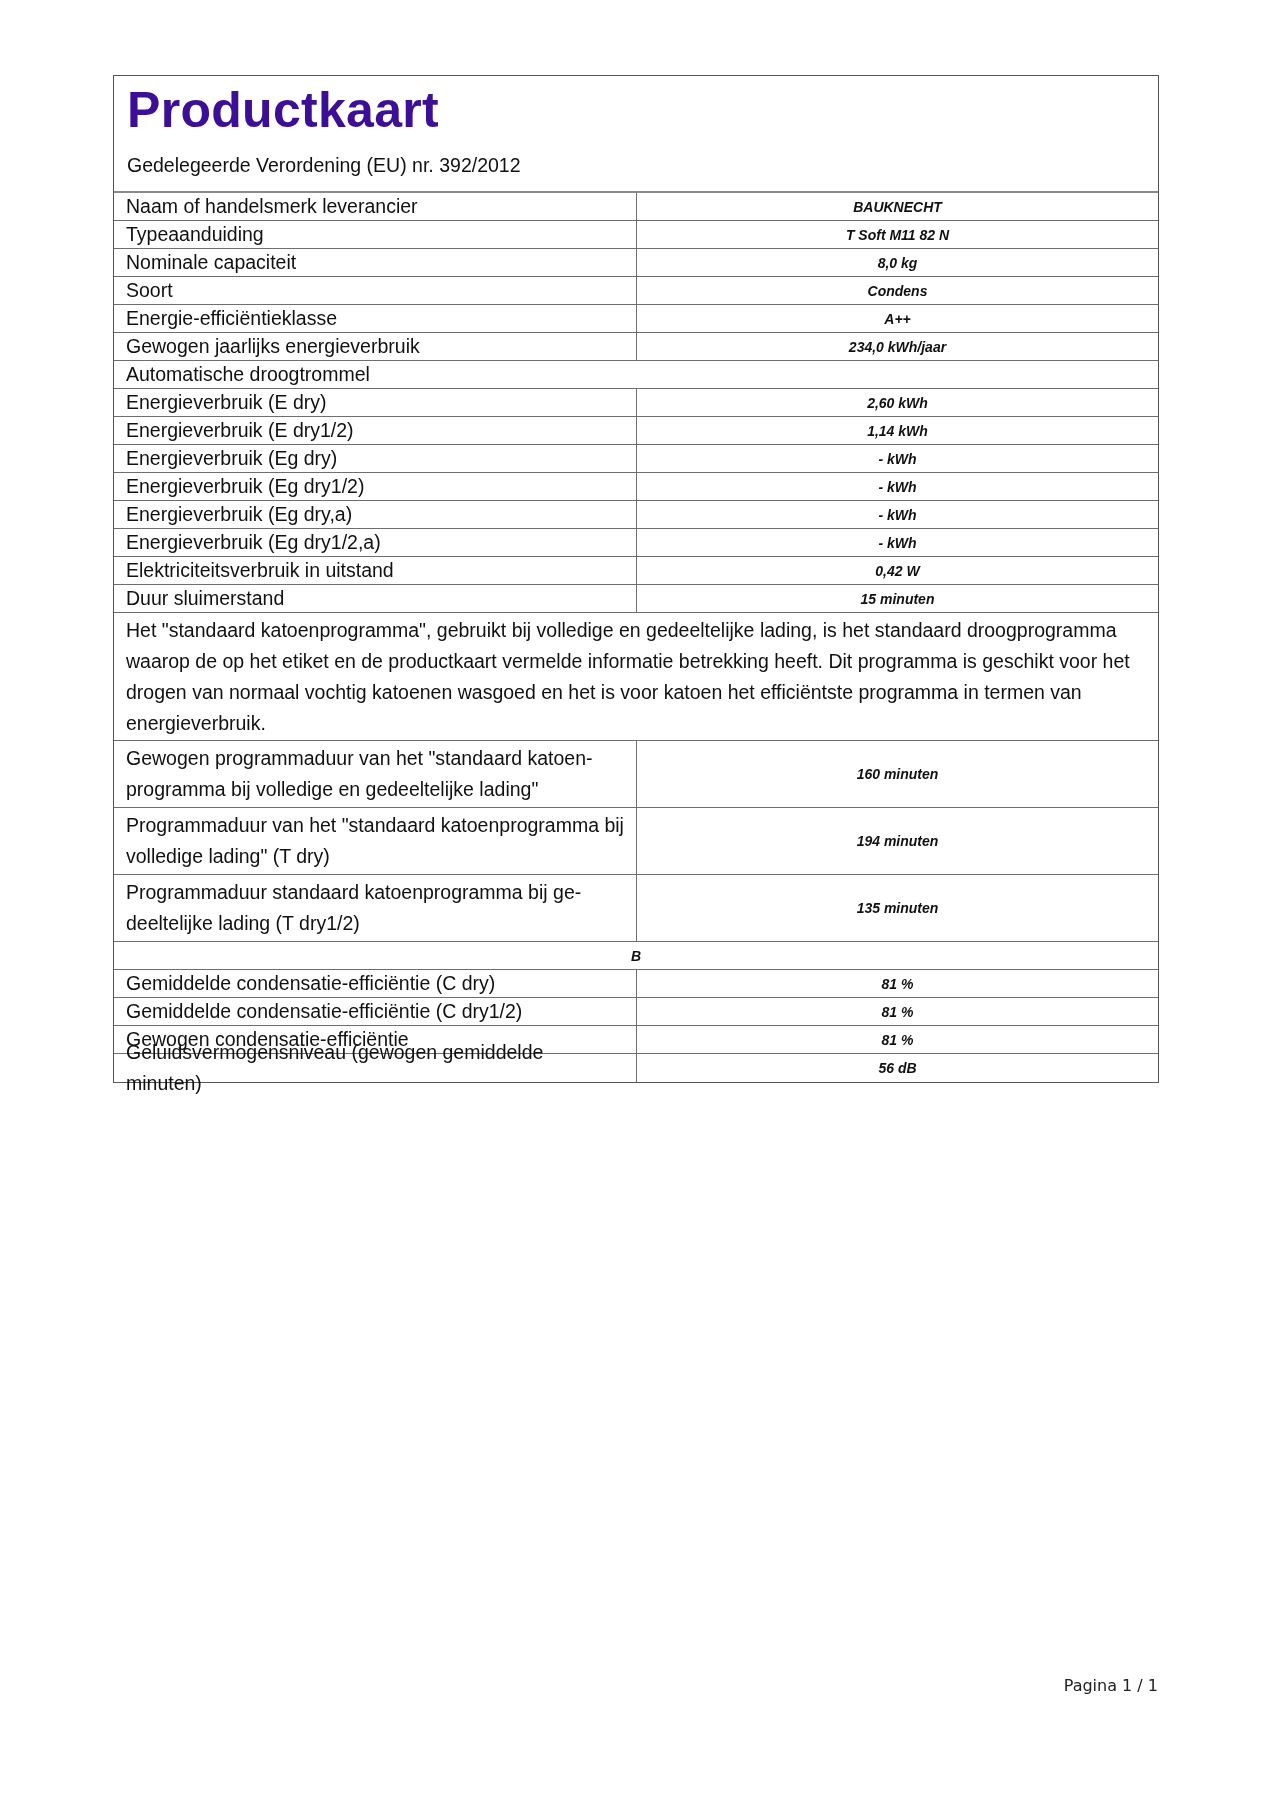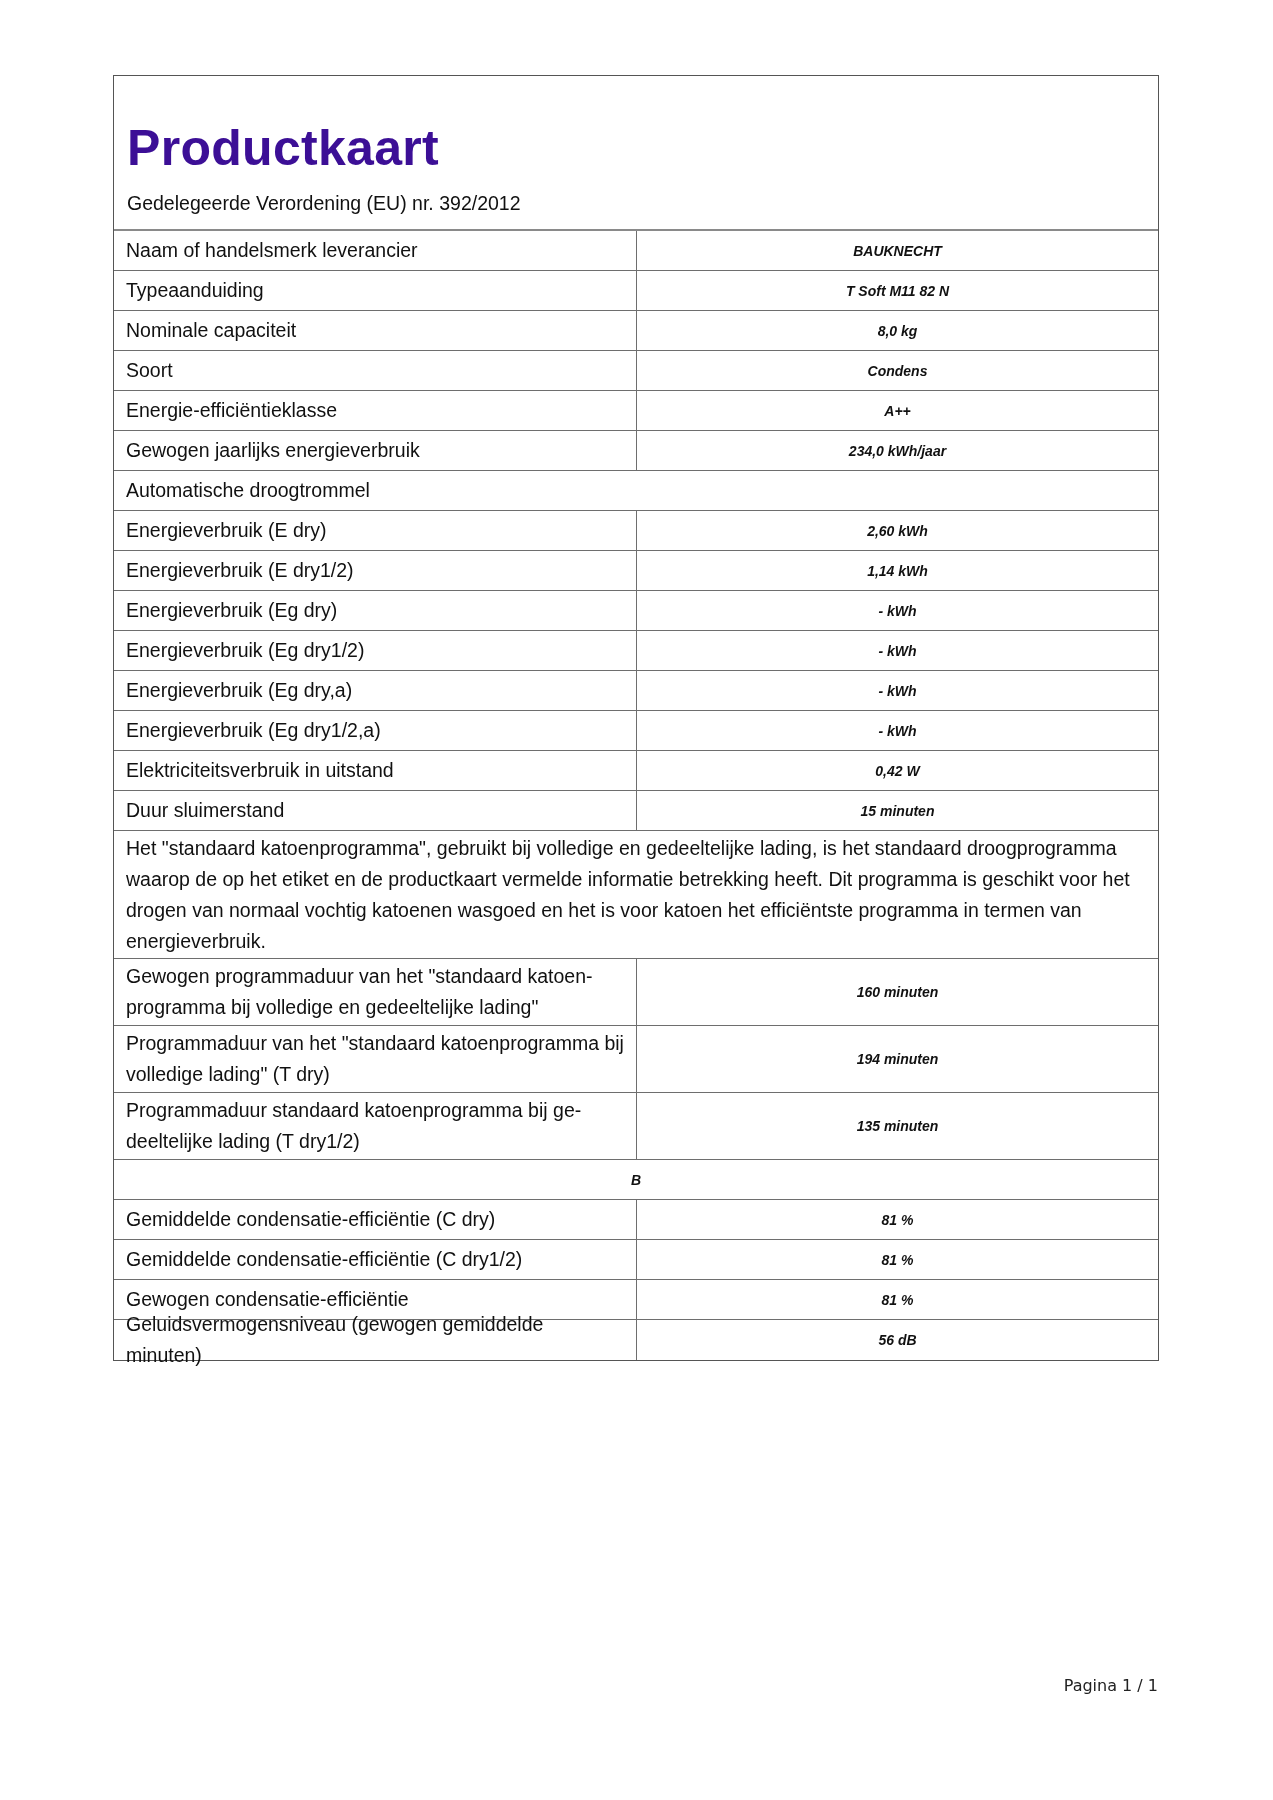--- a/index.html
+++ b/index.html
@@ -21,21 +21,20 @@
       top: 75px;
       width: 1046px;
       border: 1.5px solid #555555;
       box-sizing: border-box;
     }
     .header {
       height: 117px;
       border-bottom: 2px solid #8a8a8a;
       box-sizing: border-box;
       position: relative;
-      margin-top: 38px;
     }
     .title {
       position: absolute;
       left: 13px;
       top: 4px;
       font-size: 50px;
       font-weight: bold;
       color: #3c0f96;
       letter-spacing: 0.3px;
       line-height: 1.2;
@@ -45,21 +44,21 @@
       left: 13px;
       top: 78px;
       font-size: 19.5px;
       color: #111111;
       line-height: 1.2;
     }
     .row {
       display: flex;
       border-bottom: 1.5px solid #6e6e6e;
       box-sizing: border-box;
-      height: 40px;
+      height: 28px;
     }
     .row.last {
       border-bottom: none;
     }
     .row.tall {
       height: 67px;
     }
     .cell-label {
       width: 523px;
       border-right: 1.5px solid #6e6e6e;

